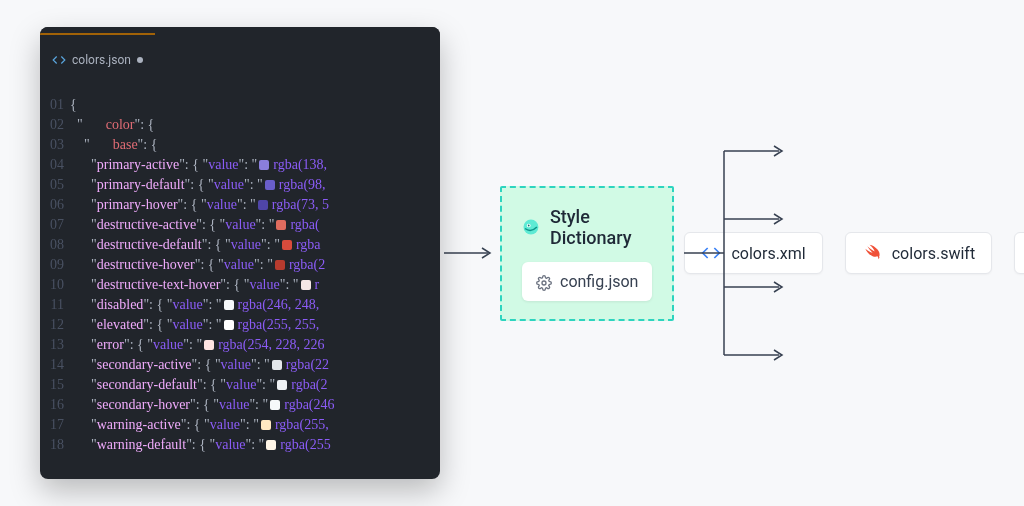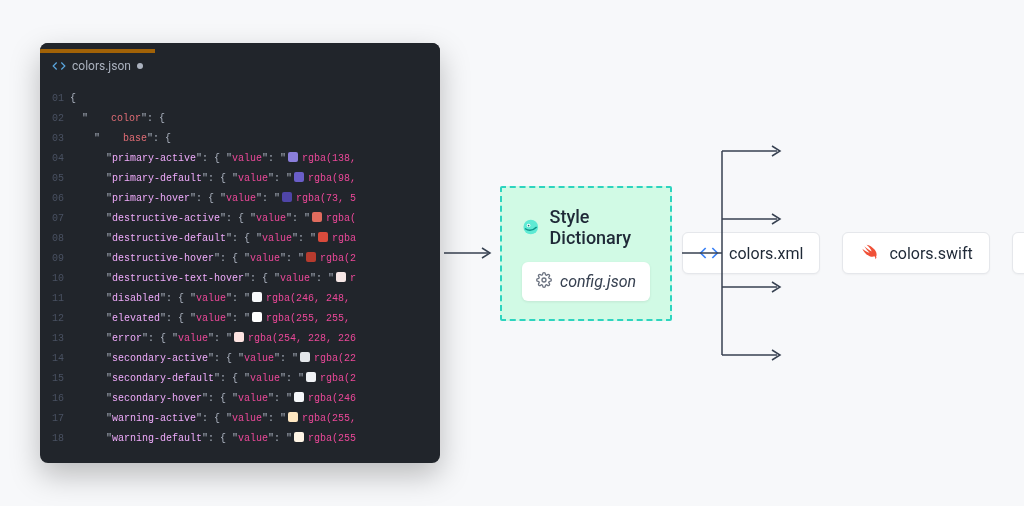--- a/index.html
+++ b/index.html
@@ -24,40 +24,40 @@
 .tabbar {
   display: flex;
   align-items: center;
   background: #21252b;
   padding-top: 6px;
 }
 .tab {
   display: flex;
   align-items: center;
   gap: 6px;
-  padding: 6px 12px;
+  padding: 18px 12px;
   font-size: 12px;
   color: #abb2bf;
-  border-top: 4px solid #a16207;
+  border-top: 2px solid #a16207;
 }
 .tab .dot { width:6px; height:6px; border-radius:50%; background:#abb2bf; }
 .code-area {
-  font-family: Liberation Mono, monospace;
-  font-size: 10px;
+  font-family: Liberation Serif, serif;
+  font-size: 14px;
   line-height: 20px;
-  padding: 10px 0 14px 0;
+  padding: 10px 0 24px 0;
   color: #abb2bf;
   white-space: pre;
   overflow: hidden;
 }
 .line { display:flex; }
 .ln { width: 30px; text-align:right; color:#495162; padding-right:6px; flex-shrink:0;}
 .tok-key1 { color:#e06c75;margin-left:23px; }
 .tok-key2 { color:#f0abfc; }
-.tok-str  { color:#ec4899; }
+.tok-str  { color:#8b5cf6; }
 .tok-punct{ color:#abb2bf; }
 .swatch { display:inline-block; width:10px; height:10px; border-radius:2px; margin:0 4px -1px 2px; }
 
 .arrow1 { width:60px; display:flex; align-items:center; }
 .arrow1 svg { width:60px; height:20px; }
 
 .sd-box {
   border: 2px dashed #2dd4bf;
   background: #d1fae5;
   border-radius: 2px;
@@ -66,26 +66,25 @@
   flex-direction: column;
   gap: 14px;
 }
 .sd-header { display:flex; align-items:center; gap:10px; font-size:18px; color:#1f2937; font-weight:500;}
 .sd-chameleon { width:22px; height:22px; }
 .config-pill {
   background:#fff;
   border-radius:6px;
   padding:10px 14px;
   display:flex;
-  align-items:flex-start;
+  align-items:flex-end;
   gap:8px;
   font-size:16px;
   color:#374151;
   box-shadow: 0 1px 3px rgba(0,0,0,0.08);
-  font-style: italic;
 }
 .gear { width:16px; height:16px; }
 
 .branches {
   position: relative;
   margin-left: 10px;
   width: 110px;
   height: 260px;
 }
 .branches svg { position:absolute; top:0; left:0; }

